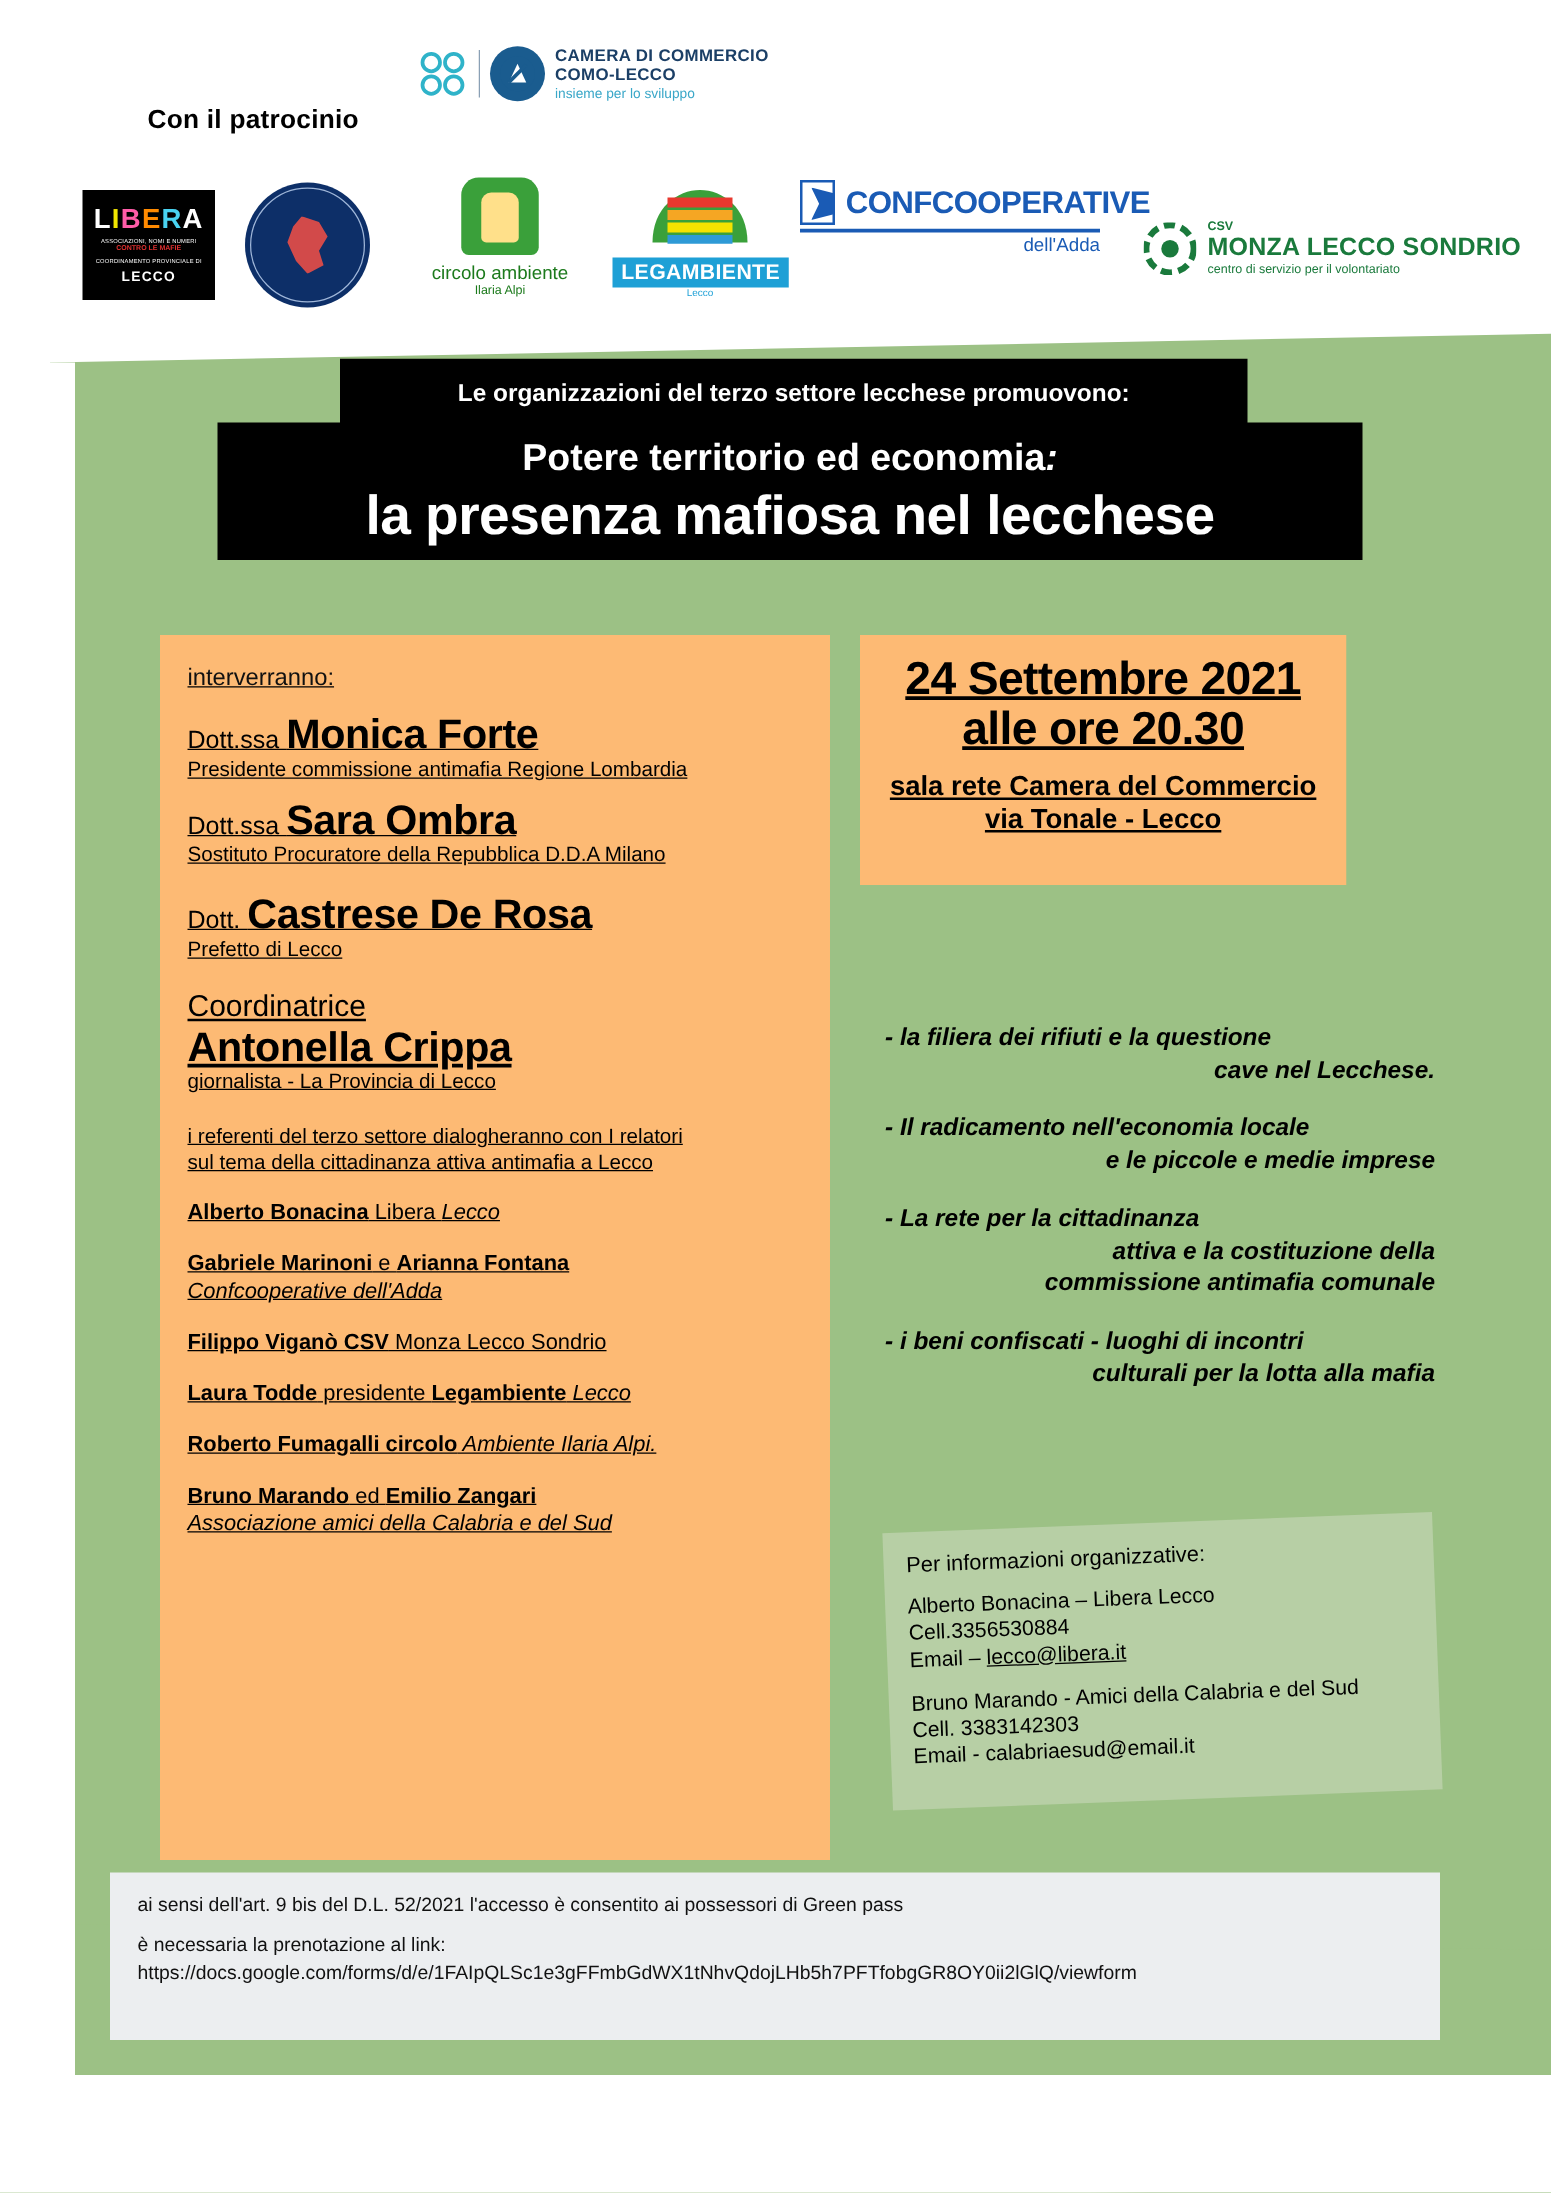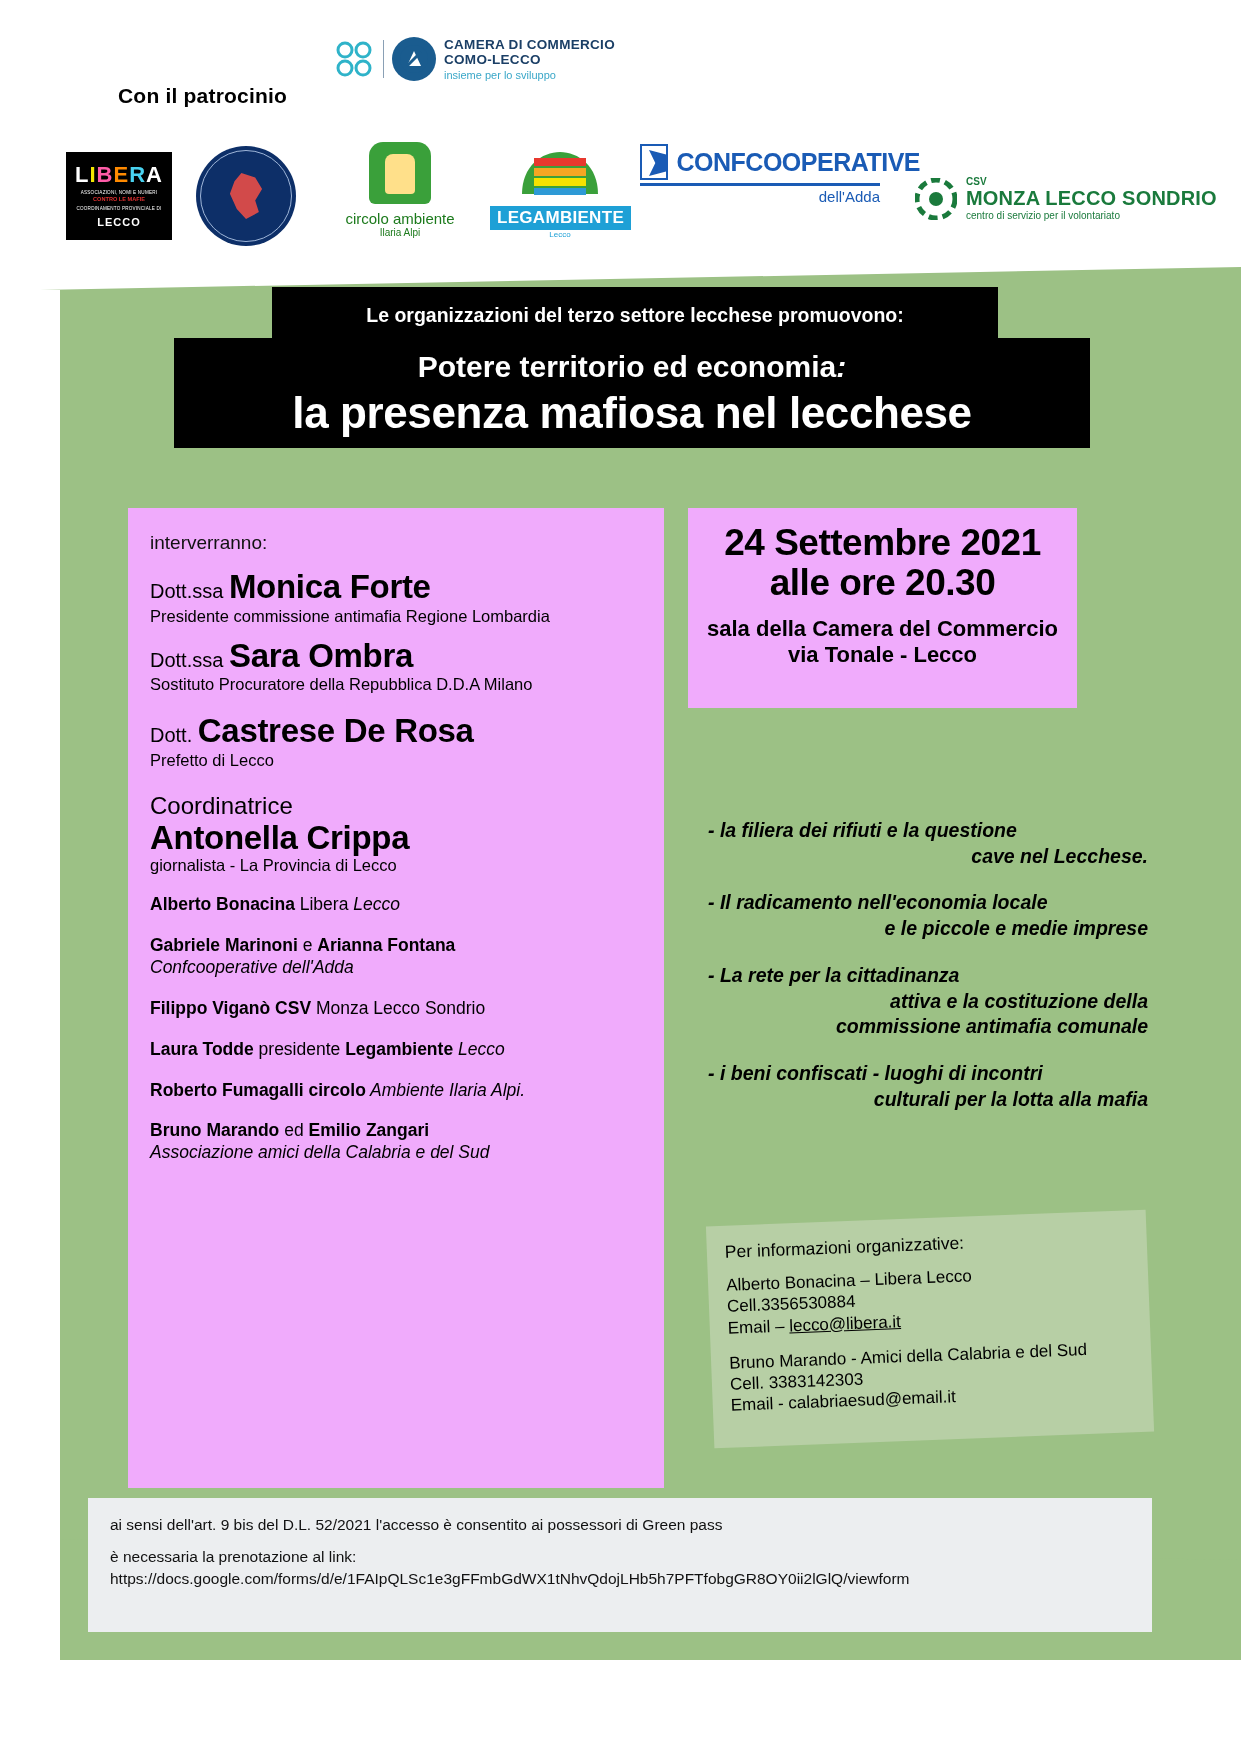--- a/index.html
+++ b/index.html
@@ -209,21 +209,21 @@
     background: #000; color: #fff;
     z-index: 4;
     text-align: center;
     padding-top: 12px;
   }
   .banner-title .l1 { font-size: 30px; font-weight: bold; }
   .banner-title .l1 em { font-style: italic; }
   .banner-title .l2 { font-size: 44px; font-weight: bold; margin-top: 4px; letter-spacing: -.4px; }
 
   
-  .yellow { background: #f0abfc; z-index: 4; position: absolute; }
+  .yellow { background: #fdba74; z-index: 4; position: absolute; text-decoration: underline; }
   .speakers {
     left: 128px; top: 508px;
     width: 536px; height: 980px;
     padding: 24px 22px 0 22px;
   }
   .interverranno { font-size: 19px; color: #111; margin-bottom: 16px; }
   .sp { margin-bottom: 13px; }
   .sp-line1 { line-height: 1.05; }
   .sp-pre { font-size: 20px; }
   .sp-name { font-size: 33px; font-weight: bold; letter-spacing: -.3px; }
@@ -416,20 +416,24 @@
     <div class="sp-line1">
       <span class="sp-pre">Dott. </span><span class="sp-name">Castrese De Rosa</span>
     </div>
     <div class="sp-role">Prefetto di Lecco</div>
   </div>
 
   <div class="coord-label">Coordinatrice</div>
   <div class="coord-name">Antonella Crippa</div>
   <div class="coord-role">giornalista - La Provincia di Lecco</div>
 
+  <div class="note">
+    <div>i referenti del terzo settore dialogheranno con I relatori</div>
+    <div>sul tema della cittadinanza attiva antimafia a Lecco</div>
+  </div>
 
   <div class="ref">
     <b>Alberto Bonacina</b><span> Libera </span><i>Lecco</i>
   </div>
 
   <div class="ref">
     <b>Gabriele Marinoni</b><span> e </span><b>Arianna Fontana</b>
     <div><i>Confcooperative dell'Adda</i></div>
   </div>
 
@@ -447,21 +451,21 @@
 
   <div class="ref">
     <b>Bruno Marando</b><span> ed </span><b>Emilio Zangari</b>
     <div><i>Associazione amici della Calabria e del Sud</i></div>
   </div>
 </div>
 
 <div class="yellow datebox">
   <div class="date-l1">24 Settembre 2021</div>
   <div class="date-l2">alle ore 20.30</div>
-  <div class="date-l3">sala della Camera del Commercio</div>
+  <div class="date-l3">sala rete Camera del Commercio</div>
   <div class="date-l4">via Tonale - Lecco</div>
 </div>
 
 <div class="topics">
   <div class="topic">
     <span>- la filiera dei rifiuti e la questione</span>
     <span class="ind">cave nel Lecchese.</span>
   </div>
   <div class="topic">
     <span>- Il radicamento nell'economia locale</span>

